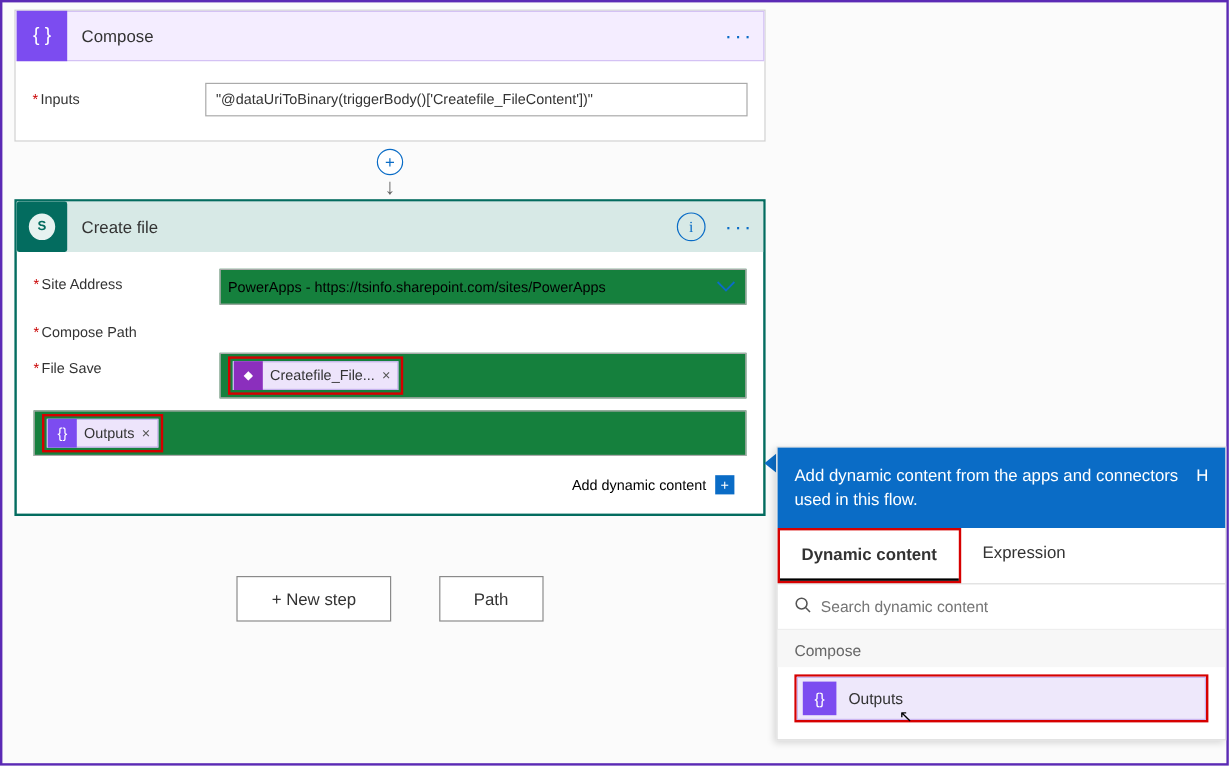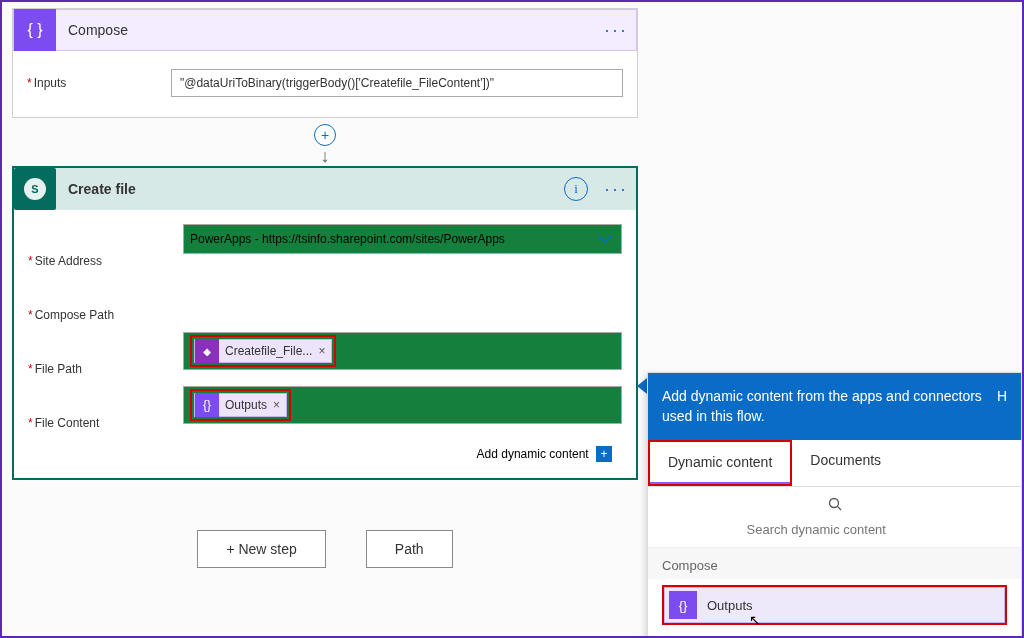--- a/index.html
+++ b/index.html
@@ -22,25 +22,25 @@
   .connector { width: 626px; height: 48px; position: relative; }
   .plus-circle { position: absolute; left: 50%; top: 6px; transform: translateX(-50%); width: 22px; height: 22px; border-radius: 50%; background: #fff; border: 1px solid #0a6cc6; display: flex; align-items: center; justify-content: center; cursor: pointer; }
   .plus-circle span { color: #0a6cc6; font-size: 14px; line-height: 1; }
   .arrow-down { position: absolute; left: 50%; top: 28px; transform: translateX(-50%); color: #666; font-size: 18px; }
 
   
   .create-card { width: 626px; border: 2px solid #036c5f; background: #fff; }
   .create-header { display: flex; align-items: center; background: #d7e9e6; height: 42px; }
   .sp-icon { width: 42px; height: 42px; background: #036c5f; display: flex; align-items: center; justify-content: center; color: #fff; font-size: 14px; font-weight: bold; border-radius: 2px; }
   .sp-icon-inner { width: 22px; height: 22px; background: #e6f2f0; border-radius: 50%; display: flex; align-items: center; justify-content: center; color: #036c5f; font-size: 11px; font-weight: bold; }
-  .create-title { flex: 1; padding-left: 12px; font-size: 14px; color: #333; font-weight: bold; }
+  .create-title { flex: 1; padding-left: 12px; font-size: 14px; color: #333; }
   .info-circle { width: 24px; height: 24px; border: 1px solid #0a6cc6; border-radius: 50%; display: flex; align-items: center; justify-content: center; color: #0a6cc6; font-size: 13px; font-style: normal; margin-right: 8px; cursor: pointer; font-family: Georgia, serif; }
   .create-body { padding: 14px 14px 6px 14px; }
   .field-row { display: flex; align-items: flex-start; margin-bottom: 10px; }
-  .field-label { width: 155px; font-size: 12px; color: #333; padding-top: 6px; margin-top: 24px; }
+  .field-label { width: 155px; font-size: 12px; color: #333; padding-top: 6px; }
   .field-label .req { color: #c90000; margin-right: 2px; }
   .field-input { flex: 1; border: 1px solid #aaa; min-height: 30px; display: flex; align-items: center; padding: 2px 6px; font-size: 12px; background: #15803d; position: relative; }
   .field-input.combo { padding-right: 34px; }
   .chevron { position: absolute; right: 8px; top: 50%; transform: translateY(-50%); color: #0a6cc6; font-size: 14px; cursor: pointer; }
   .folder-ico { position: absolute; right: 8px; top: 50%; transform: translateY(-50%); color: #0a6cc6; font-size: 14px; cursor: pointer; }
   .red-box { border: 2px solid #d60000; padding: 2px; }
 
   .token { display: inline-flex; align-items: center; background: #ede4fb; border: 1px solid #c7b3ee; height: 24px; font-size: 12px; color: #333; }
   .token .ticon { width: 24px; height: 24px; background: #7c4cf0; display: flex; align-items: center; justify-content: center; color: #fff; font-size: 12px; margin-right: 6px; }
   .token .tkill { padding: 0 6px; color: #555; cursor: pointer; }
@@ -54,23 +54,23 @@
   .step-area { width: 626px; display: flex; justify-content: center; gap: 40px; margin-top: 50px; }
   .step-btn { border: 1px solid #8a8a8a; background: #fff; padding: 10px 28px; font-size: 14px; color: #333; cursor: pointer; }
 
   
   .dyn-panel { position: absolute; right: 0; top: 370px; width: 375px; background: #fff; box-shadow: -2px 2px 6px rgba(0,0,0,0.15); border: 1px solid #ddd; }
   .dyn-head { background: #0a6cc6; color: #fff; padding: 14px 14px; display: flex; font-size: 14px; line-height: 1.4; justify-content: flex-end; }
   .dyn-head-text { flex: 1; }
   .dyn-head-h { padding-left: 10px; cursor: pointer; }
   .dyn-tabs { display: flex; border-bottom: 1px solid #ddd; }
   .dyn-tab { padding: 12px 18px; font-size: 14px; color: #333; cursor: pointer; }
-  .dyn-tab.active { font-weight: 400; border-bottom: 2px solid #8b5cf6; }
+  .dyn-tab.active { font-weight: 700; border-bottom: 2px solid #000000; }
   .red-outline { border: 2px solid #d60000; }
-  .dyn-search-row { padding: 10px 14px; display: flex; align-items: center; gap: 8px; border-bottom: 1px solid #eee; flex-direction: column; }
+  .dyn-search-row { padding: 10px 14px; display: flex; align-items: center; gap: 8px; border-bottom: 1px solid #eee; }
   .dyn-search-row .sicon { color: #555; font-size: 14px; }
   .dyn-search { flex: 1; border: none; outline: none; font-size: 13px; color: #666; }
   .dyn-group { padding: 10px 14px 6px 14px; color: #666; font-size: 13px; background: #f7f7f7; }
   .dyn-item-wrap { padding: 6px 14px 14px 14px; }
   .dyn-item { display: flex; align-items: center; border: 1px solid #cbb6f1; background: #eee8fb; height: 36px; padding: 4px; position: relative; cursor: pointer; }
   .dyn-item .ticon2 { width: 28px; height: 28px; background: #7c4cf0; display: flex; align-items: center; justify-content: center; color: #fff; font-size: 13px; margin-right: 10px; }
   .dyn-item .label { font-size: 13px; color: #333; }
   .cursor-ptr { position: absolute; left: 84px; bottom: -6px; font-size: 14px; color: #000; }
 
   .callout-pointer { position: absolute; right: 375px; top: 376px; width: 0; height: 0; border-top: 8px solid transparent; border-bottom: 8px solid transparent; border-right: 10px solid #0a6cc6; }
@@ -120,34 +120,33 @@
               </svg>
           </span>
         </div>
       </div>
 
       <div class="field-row">
         <div class="field-label"><span class="req">*</span><span>Compose Path</span></div>
       </div>
 
       <div class="field-row">
-        <div class="field-label"><span class="req">*</span><span>File Path</span></div>
+        <div class="field-label"><span class="req">*</span><span>File Save</span></div>
         <div class="field-input">
           <span class="red-box">
             <span class="token">
               <span class="badge">◆</span>
               <span>Createfile_File...</span>
               <span class="tkill">×</span>
             </span>
           </span>
         </div>
       </div>
 
       <div class="field-row">
-        <div class="field-label"><span class="req">*</span><span>File Content</span></div>
         <div class="field-input">
           <span class="red-box">
             <span class="token">
               <span class="ticon">{}</span>
               <span>Outputs</span>
               <span class="tkill">×</span>
             </span>
           </span>
         </div>
       </div>
@@ -169,21 +168,21 @@
 
   <div class="dyn-panel">
     <div class="dyn-head">
       <div class="dyn-head-text">Add dynamic content from the apps and connectors used in this flow.</div>
       <div class="dyn-head-h">H</div>
     </div>
     <div class="dyn-tabs">
       <span class="red-outline" style="display:inline-block;">
         <div class="dyn-tab active">Dynamic content</div>
       </span>
-      <div class="dyn-tab">Documents</div>
+      <div class="dyn-tab">Expression</div>
     </div>
     <div class="dyn-search-row">
       <span class="sicon">
         <svg width="14" height="14" viewBox="0 0 14 14">
             <circle cx="6" cy="6" r="4.5" stroke="#555" stroke-width="1.3" fill="none"></circle>
             <line x1="9.5" y1="9.5" x2="13" y2="13" stroke="#555" stroke-width="1.3"></line>
           </svg>
       </span>
       <input class="dyn-search" placeholder="Search dynamic content" style="">
     </div>

